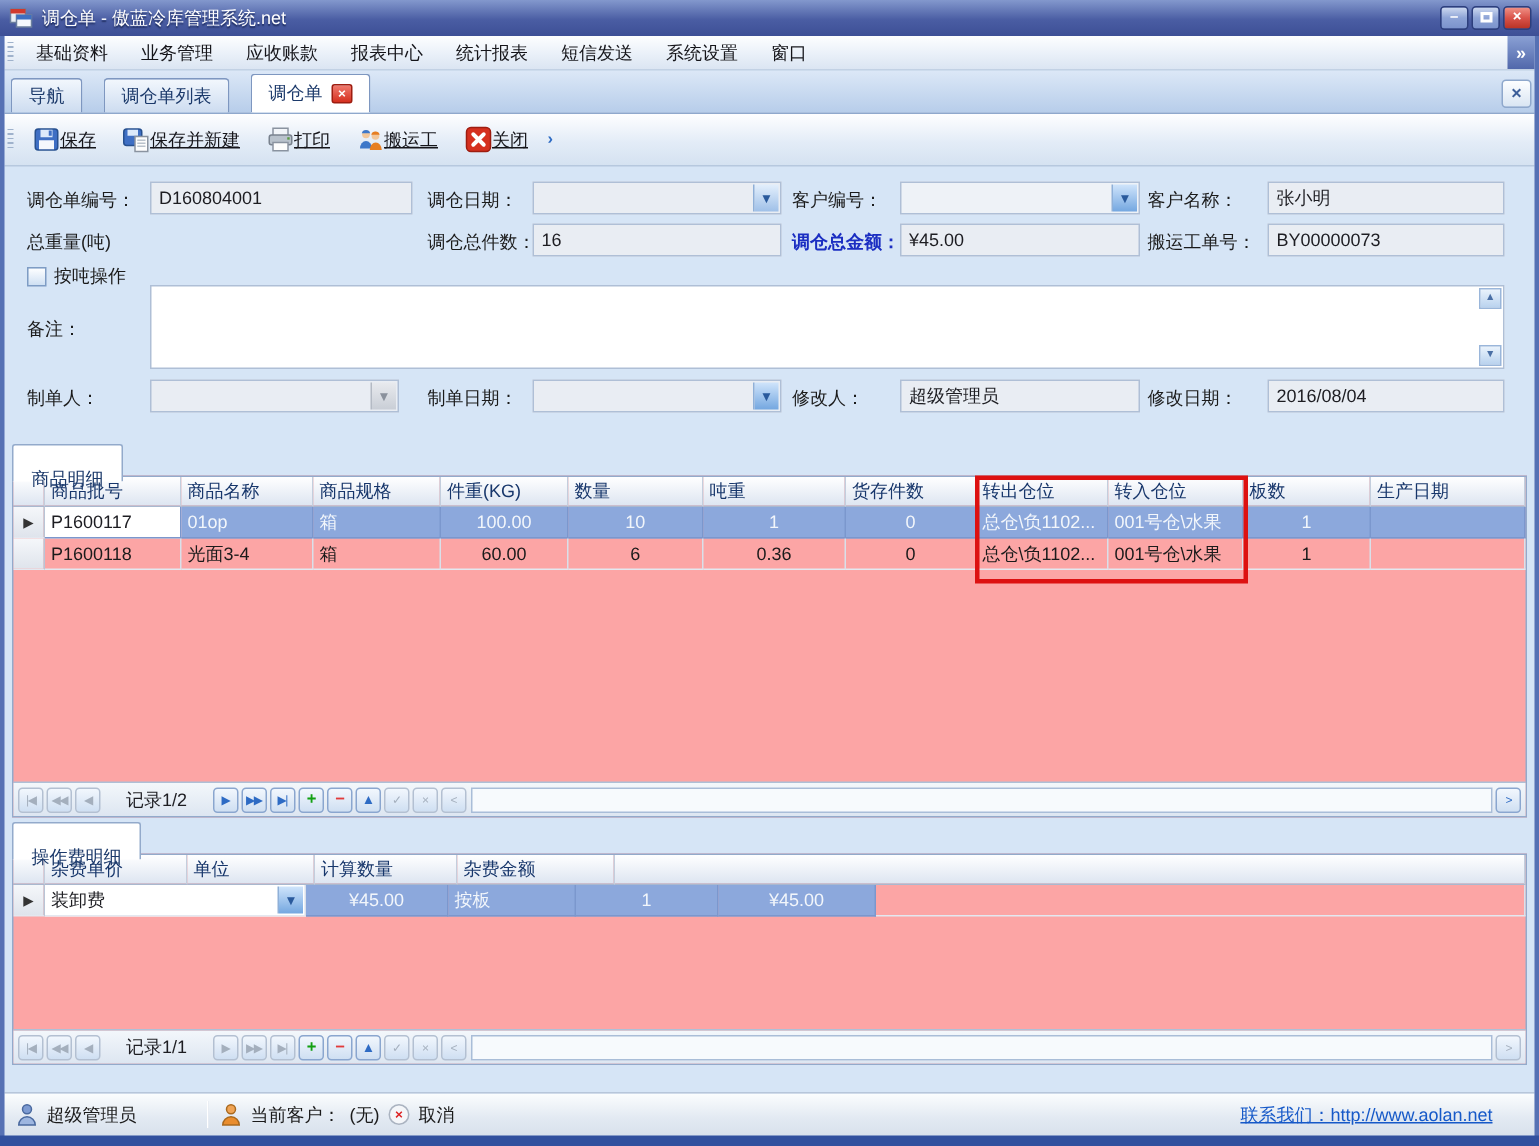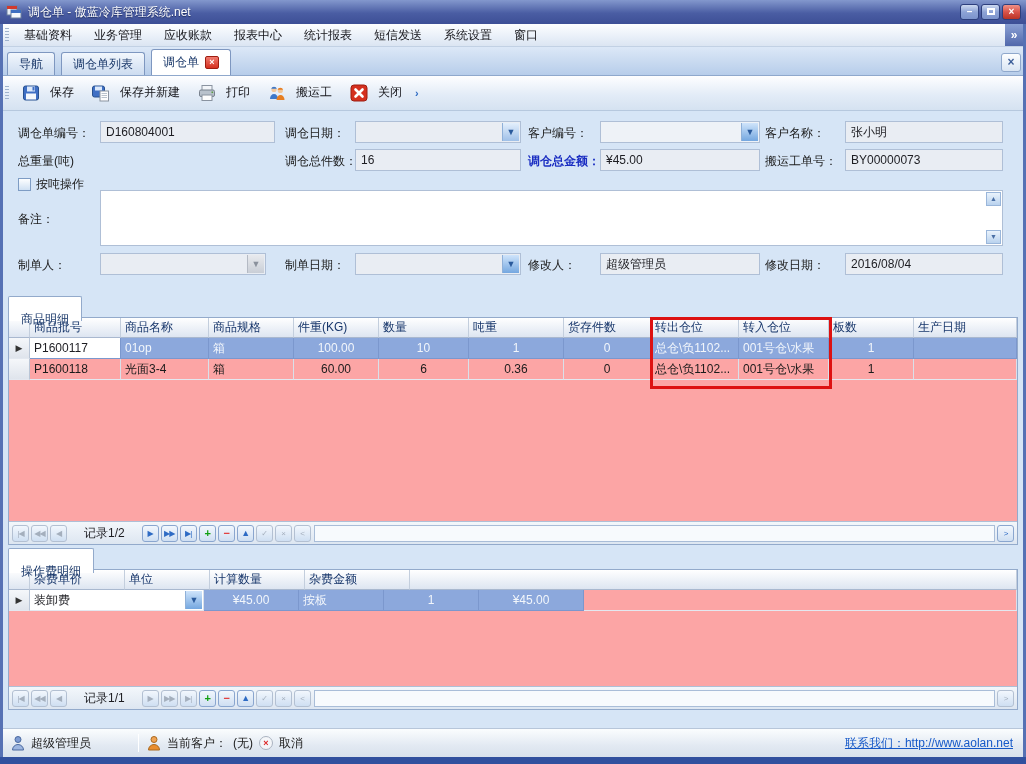--- a/index.html
+++ b/index.html
@@ -39,21 +39,21 @@
   .menu-item { padding:0 11px; line-height:22px; color:#15151a; }
   .menu-overflow {
     position:absolute; right:0; top:0; width:18px; height:22px; text-align:center;
     background:linear-gradient(#8aa0d4,#5168ab); color:#fff; line-height:22px; font-weight:bold;
   }
   
   .tabstrip {
     position:absolute; left:3px; right:3px; top:47px; height:29px;
     background:linear-gradient(#dce8f7,#b7cdea); border-bottom:1px solid #8fa8cc; z-index:18;
   }
-  .tabs { position:absolute; left:4px; bottom:0; display:flex; align-items:flex-end; gap:6px; }
+  .tabs { position:absolute; left:4px; bottom:0; display:flex; align-items:flex-end; gap:14px; }
   .dtab {
     height:23px; padding:0 11px; line-height:22px; color:#1c3a6b;
     border:1px solid #7e97c0; border-bottom:none; border-radius:3px 3px 0 0;
     background:linear-gradient(#f2f7fd,#cddcf0);
   }
   .dtab.active { background:#fff; height:26px; line-height:25px; display:flex; align-items:center; gap:6px; }
   .tab-x {
     display:inline-block; width:14px; height:13px; border-radius:2px;
     background:linear-gradient(#f07a6e,#d5301f); border:1px solid #9e1d10;
     color:#fff; font-size:9px; line-height:11px; text-align:center; font-weight:bold;
@@ -62,21 +62,21 @@
     position:absolute; right:2px; top:6px; width:20px; height:19px;
     border:1px solid #8fa8cc; border-radius:3px; background:linear-gradient(#fdfeff,#d9e5f3);
     color:#3c5e99; text-align:center; line-height:17px; font-weight:bold;
   }
   
   .toolbar {
     position:absolute; left:3px; right:3px; top:76px; height:35px;
     background:linear-gradient(#fefeff,#e3ecf7 55%,#d5e2f1);
     border-bottom:1px solid #b6c8de; display:flex; align-items:center; z-index:15;
   }
-  .tbtn { display:flex; align-items:flex-start; gap:10px; padding:3px 9px; border-radius:3px; color:#15151a; }
+  .tbtn { display:flex; align-items:flex-end; gap:0; padding:3px 9px; border-radius:3px; color:#15151a;text-decoration:underline; }
   .tb-overflow { color:#2e6bc4; font-weight:bold; font-size:11px; padding:0 4px; }
   
   .lbl { position:absolute; line-height:14px; white-space:nowrap; }
   .lbl.em { color:#1b2ec2; font-weight:bold; }
   .fld {
     position:absolute; height:22px; line-height:20px; padding:0 5px;
     background:#e9edf3; border:1px solid #afbfd6; color:#1d1d22; white-space:pre; overflow:hidden;
   }
   .fld.combo { padding-right:20px; }
   .combo-btn {
@@ -148,21 +148,21 @@
     position:absolute; left:3px; right:3px; top:728px; height:29px;
     background:linear-gradient(#fbfdfe,#e2e9f2 60%,#d8e1ec);
     border-top:1px solid #b7c6da; display:flex; align-items:center; z-index:10;
   }
   .status-panel { display:flex; align-items:center; gap:6px; padding:0 8px; height:23px; }
   .status-sep { width:1px; height:18px; background:#b9c6d8; border-right:1px solid #fff; }
   .cancel-ico {
     width:14px; height:14px; border-radius:50%; border:1px solid #aab3c0;
     background:#f4f6f9; color:#d22; font-size:9px; line-height:12px; text-align:center; font-weight:bold;
   }
-  .link { position:absolute; right:10px; color:#1659c8; text-decoration:underline; }
+  .link { position:absolute; right:28px; color:#1659c8; text-decoration:underline; }
   
   .icon16 { width:18px; height:18px; flex:none; }
   .icon14 { width:14px; height:16px; flex:none; }
 </style>
 </head>
 <body>
 
 <div id="window">
 
   <div class="titlebar">

